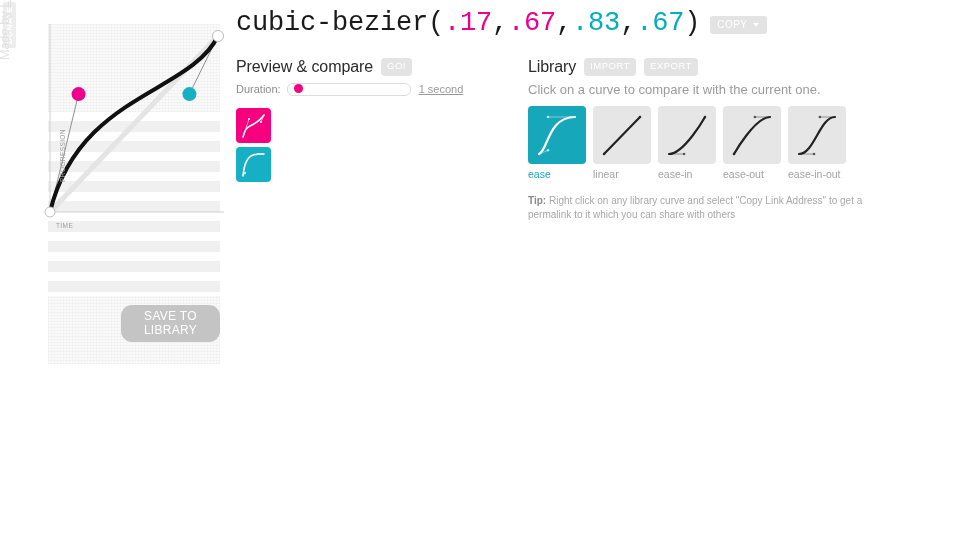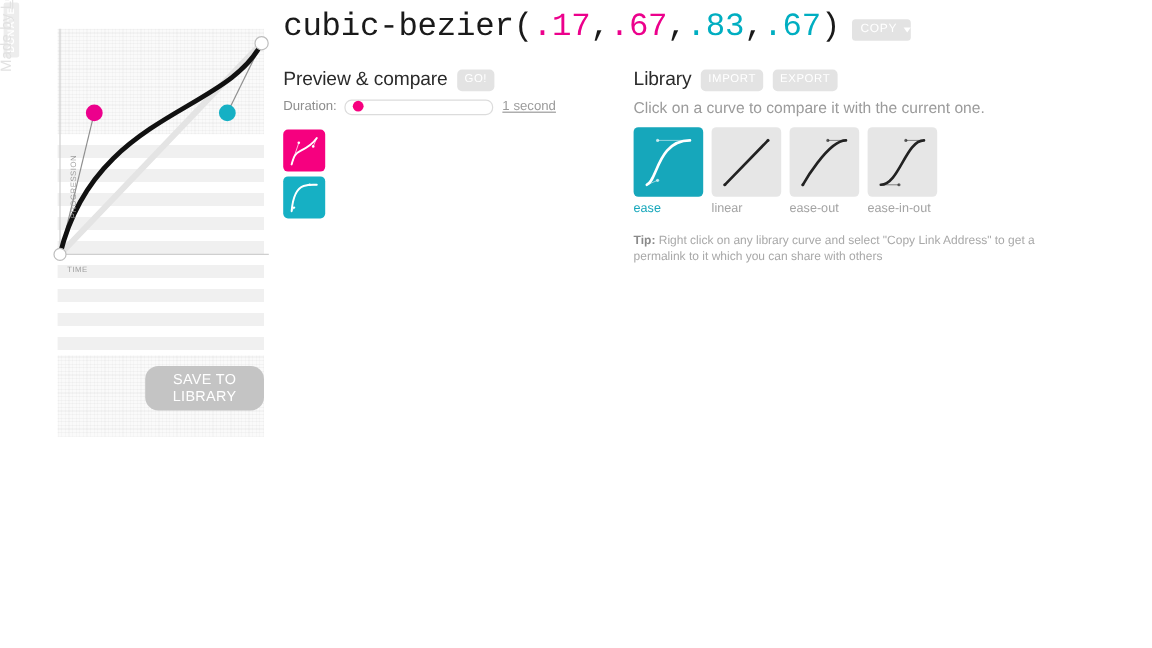--- a/index.html
+++ b/index.html
@@ -162,21 +162,21 @@
   #copy-button {
     margin-left: 10px;
     margin-top: 4px;
     background: #e3e3e3;
     color: #ffffff;
     border: none;
     border-radius: 3px;
     font-size: 10px;
     letter-spacing: 0.5px;
     font-family: "Liberation Sans", sans-serif;
-    padding: 3px 0 4px 7px;
+    padding: 3px 8px 4px 7px;
     display: inline-flex;
     align-items: center;
     gap: 5px;
     cursor: pointer;
   }
   .caret {
     width: 0; height: 0;
     border-left: 3.5px solid transparent;
     border-right: 3.5px solid transparent;
     border-top: 4px solid #ffffff;
@@ -412,20 +412,30 @@
             <line x1="11" y1="48" x2="11" y2="48" stroke="#222222" stroke-width="0.8" opacity="0.55"></line>
             <circle cx="11" cy="48" r="1.3" fill="#222222" opacity="0.7"></circle>
             <line x1="47" y1="11" x2="47" y2="11" stroke="#222222" stroke-width="0.8" opacity="0.55"></line>
             <circle cx="47" cy="11" r="1.3" fill="#222222" opacity="0.7"></circle>
             <path d="M11 48 C11 48 47 11 47 11" fill="none" stroke="#222222" stroke-width="2.2" stroke-linecap="round"></path>
           </svg></div>
         <span class="library-label">linear</span>
       </div>
       <div class="library-item">
         <div class="library-thumb"><svg viewBox="0 0 58 58" width="58" height="58">
+            <line x1="11" y1="48" x2="26.119999999999997" y2="48" stroke="#222222" stroke-width="0.8" opacity="0.55"></line>
+            <circle cx="26.119999999999997" cy="48" r="1.3" fill="#222222" opacity="0.7"></circle>
+            <line x1="47" y1="11" x2="47" y2="11" stroke="#222222" stroke-width="0.8" opacity="0.55"></line>
+            <circle cx="47" cy="11" r="1.3" fill="#222222" opacity="0.7"></circle>
+            <path d="M11 48 C26.119999999999997 48 47 11 47 11" fill="none" stroke="#222222" stroke-width="2.2" stroke-linecap="round"></path>
+          </svg></div>
+        <span class="library-label">ease-in</span>
+      </div>
+      <div class="library-item">
+        <div class="library-thumb"><svg viewBox="0 0 58 58" width="58" height="58">
             <line x1="11" y1="48" x2="11" y2="48" stroke="#222222" stroke-width="0.8" opacity="0.55"></line>
             <circle cx="11" cy="48" r="1.3" fill="#222222" opacity="0.7"></circle>
             <line x1="47" y1="11" x2="31.88" y2="11" stroke="#222222" stroke-width="0.8" opacity="0.55"></line>
             <circle cx="31.88" cy="11" r="1.3" fill="#222222" opacity="0.7"></circle>
             <path d="M11 48 C11 48 31.88 11 47 11" fill="none" stroke="#222222" stroke-width="2.2" stroke-linecap="round"></path>
           </svg></div>
         <span class="library-label">ease-out</span>
       </div>
       <div class="library-item">
         <div class="library-thumb"><svg viewBox="0 0 58 58" width="58" height="58">

